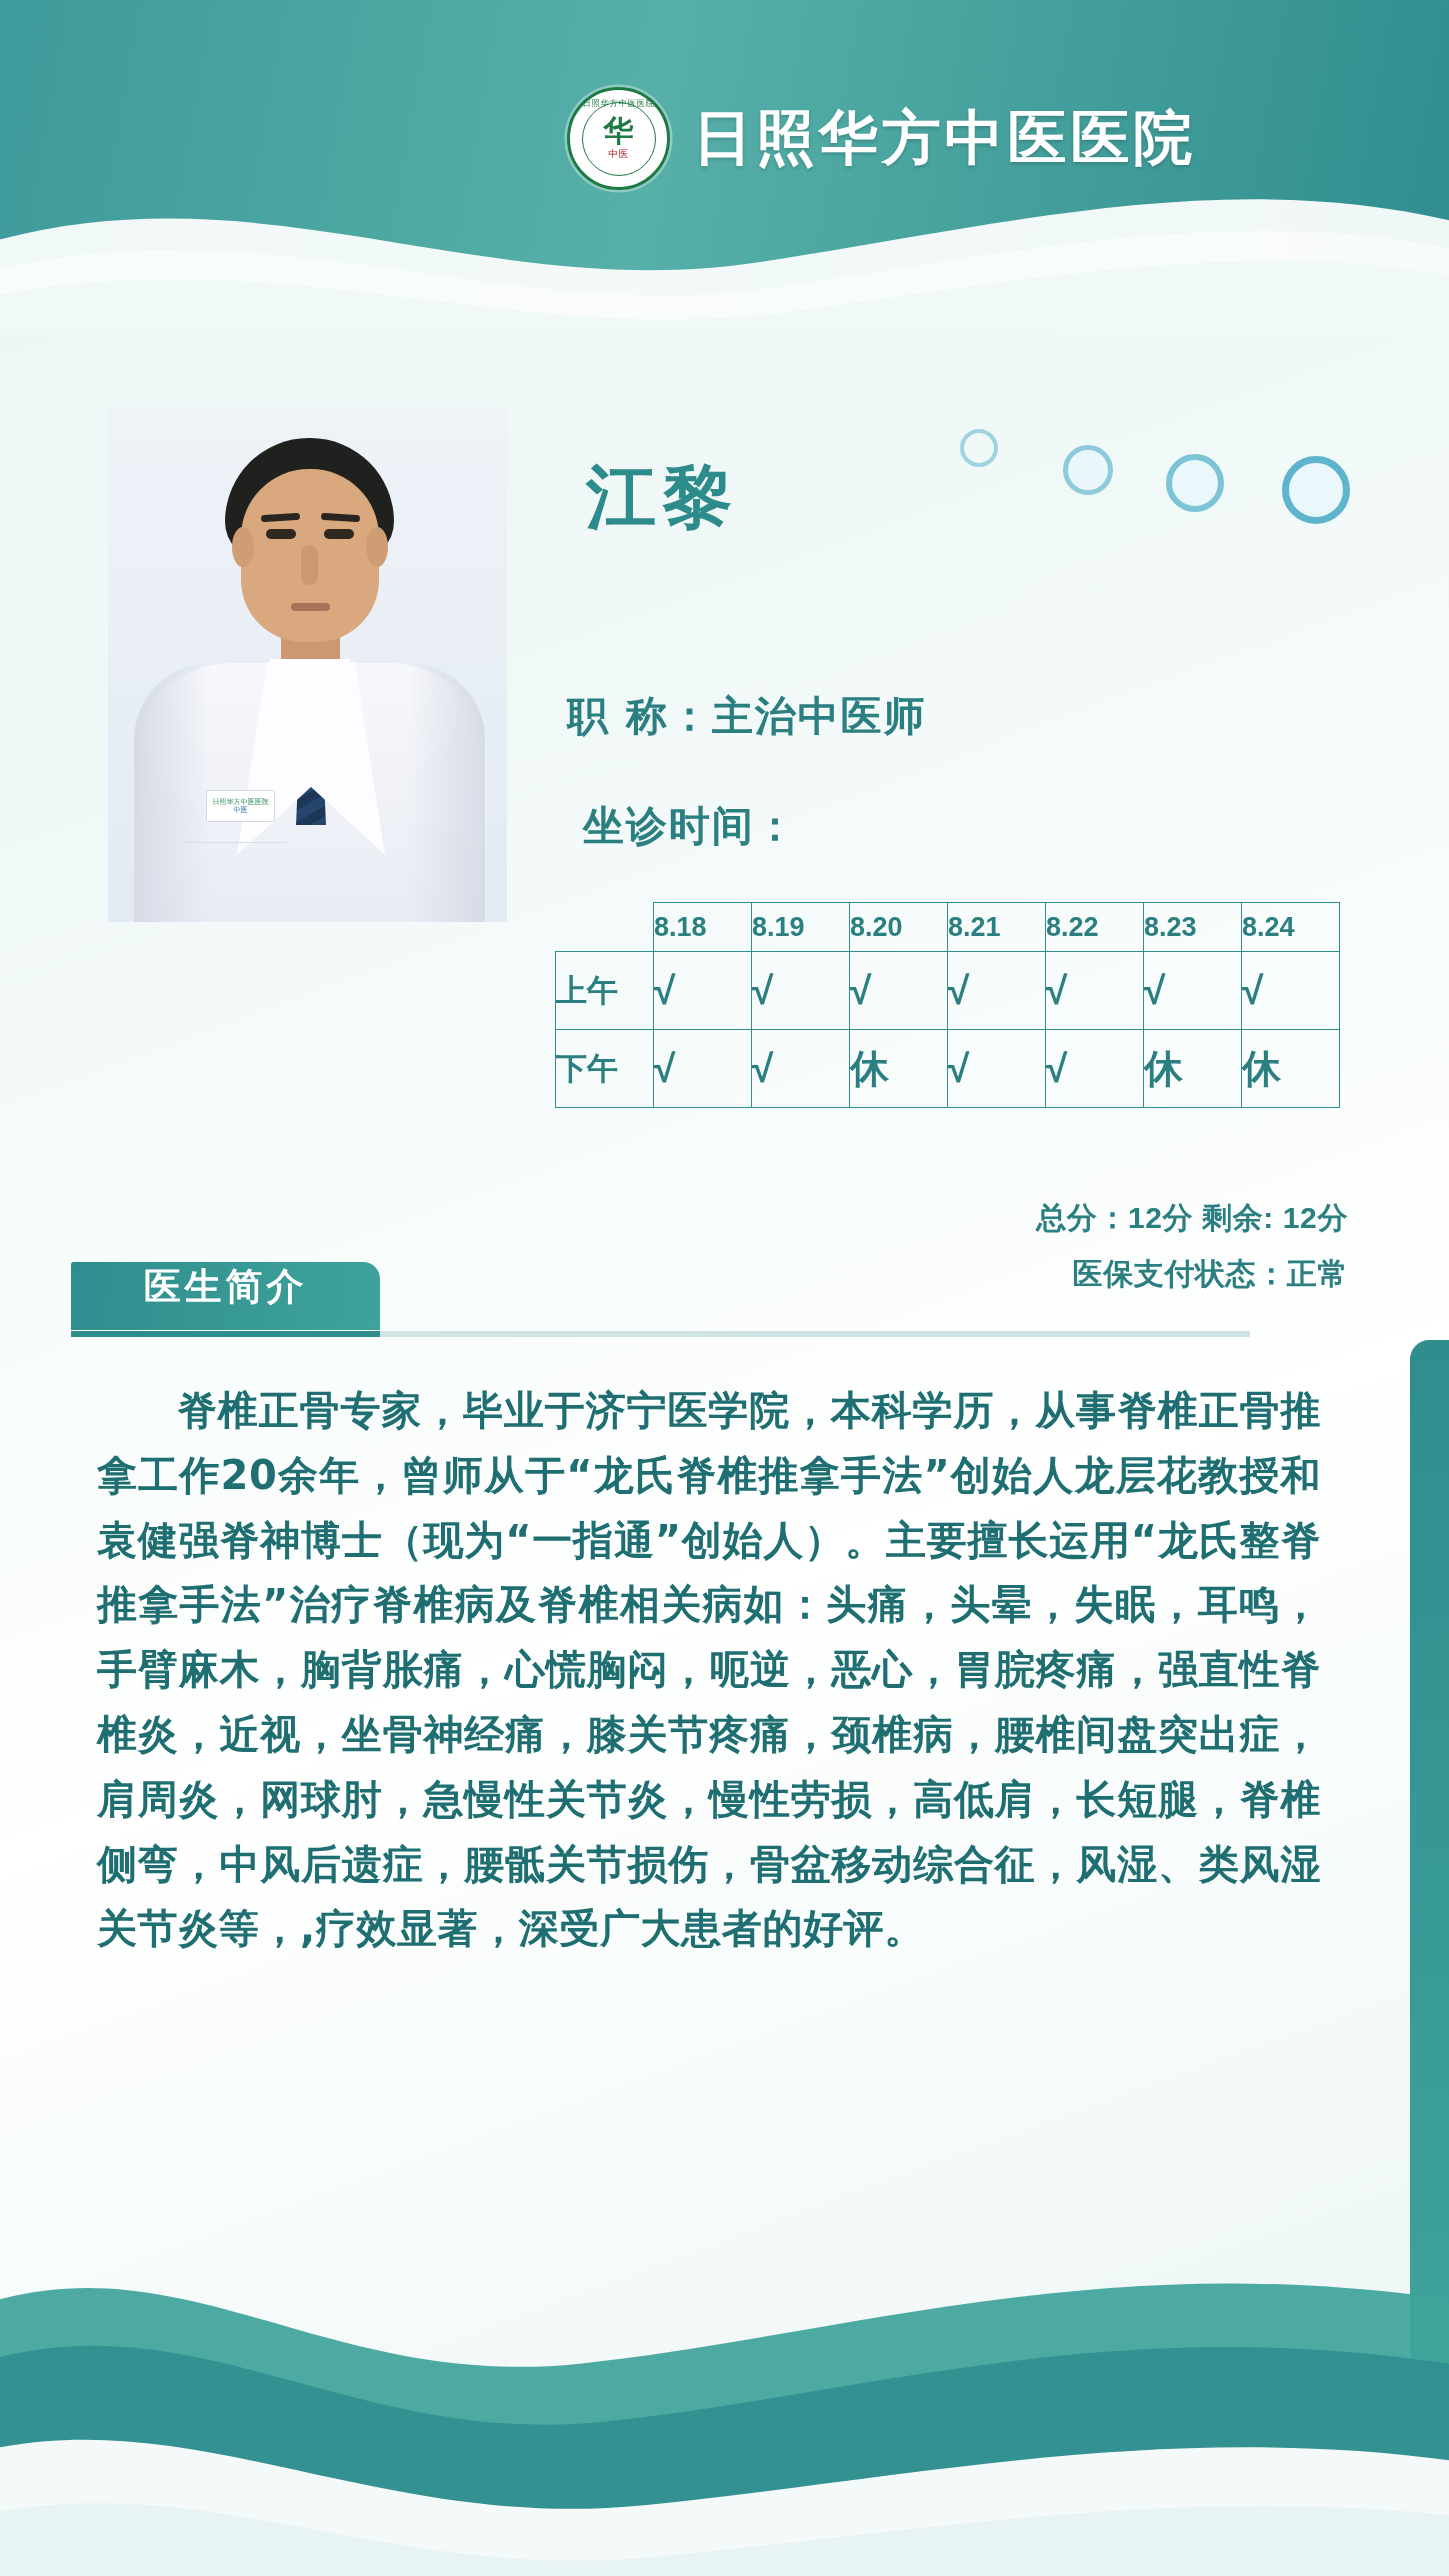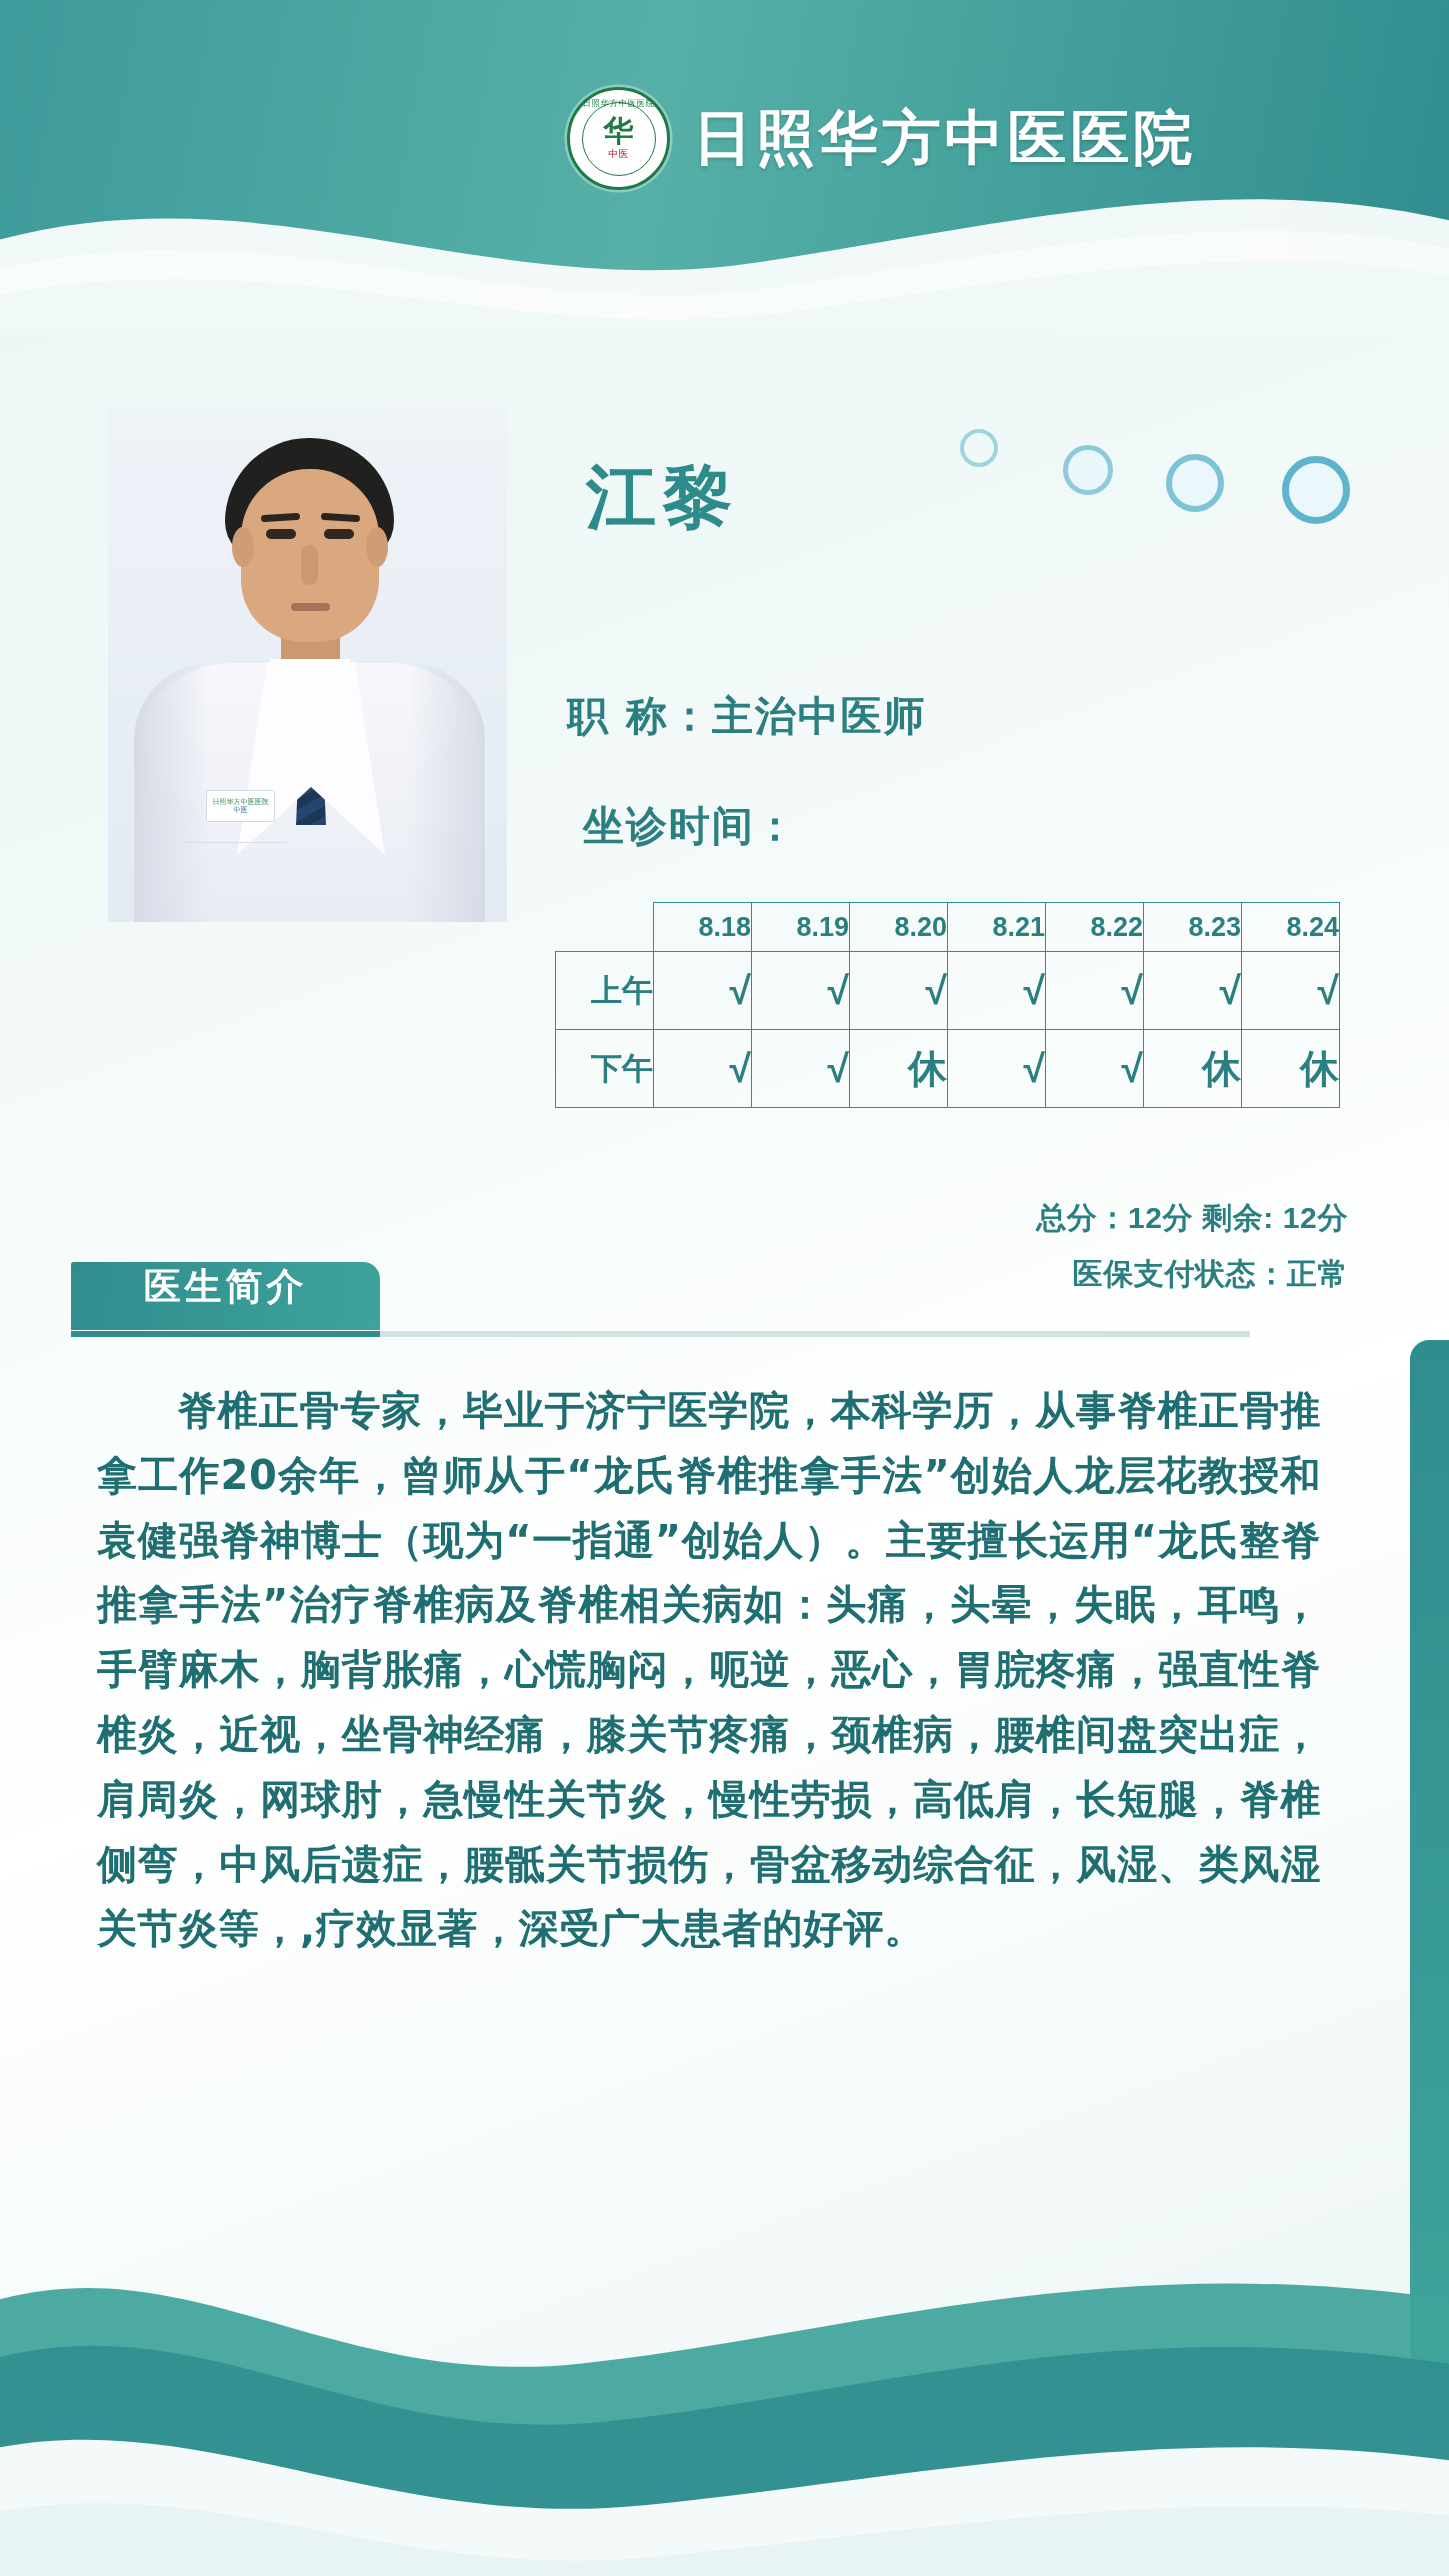--- a/index.html
+++ b/index.html
@@ -142,21 +142,21 @@
   }
   .sched-label{
     position:absolute;left:567px;top:799px;
     font-size:41px;color:#2b7f80;letter-spacing:1.9px;font-weight:bold;margin-left:16px;
   }
   
   .sched{
     position:absolute;left:555px;top:902px;border-collapse:collapse;
   }
   .sched td{
-    border:1.9px solid #2f8d8e;color:#2b7f80;text-align:right;
+    border:1.9px solid #2f8d8e;color:#2b7f80;text-align:left;
     font-size:28px;font-weight:bold;padding:0;
   }
   .sched .corner{width:97px;height:48px;border-left:none;border-top:none;border-color:#2f8d8e;}
   .sched .dcol{width:97px;height:48px;font-size:27px;}
   .sched .rowlabel{width:97px;height:77px;font-size:31px;}
   .sched .cell{width:97px;height:77px;font-size:39px;}
   
   .score{
     position:absolute;right:101px;top:1198px;text-align:right;
     font-size:30px;color:#2b7f80;font-weight:bold;letter-spacing:0.6px;

